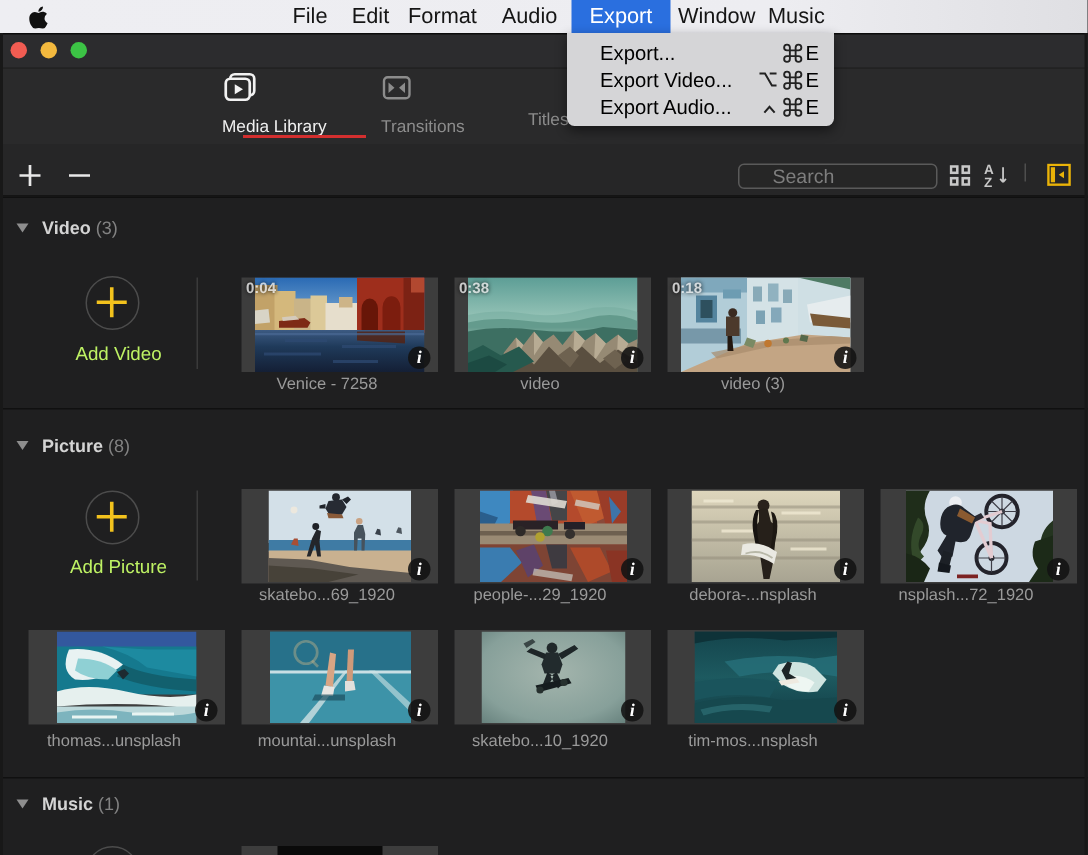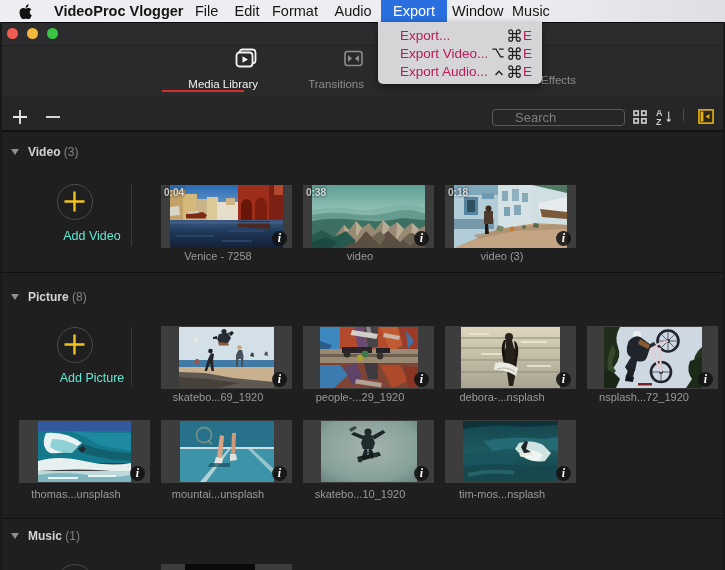--- a/index.html
+++ b/index.html
@@ -8,54 +8,53 @@
 #menubar { position:absolute; left:0; top:0; width:725px; height:22px;
   background:linear-gradient(90deg,#eeeef2 0%,#ededf1 72%,#dfdfe3 100%);
   font-size:14.5px; color:#151515; }
 #menubar .it { position:absolute; top:0; height:22px; line-height:22px; white-space:nowrap; }
 #menubar .sel { background:#2a6fdf; color:#fff; text-align:center; }
 
 #titlebar { position:absolute; left:0; top:22px; width:725px; height:23px;
   background:#2c2c2e; border-top:1px solid #0c0c0c; }
 .tl { position:absolute; top:28px; width:11px; height:11px; border-radius:50%; }
 #tabbar { position:absolute; left:0; top:45px; width:725px; height:51px; background:#2a2a2b; }
-.tab { position:absolute; top:48px; text-align:right; width:110px; }
+.tab { position:absolute; top:48px; text-align:left; width:110px; }
 .tab .lbl { font-size:11.5px; margin-top:5px; }
 #toolbar { position:absolute; left:0; top:96px; width:725px; height:35px; background:#262627; border-bottom:1px solid #141414; }
 
 .sep { position:absolute; left:0; width:725px; height:1px; background:#101010; }
 .hdr { position:absolute; left:28px; font-size:12px; font-weight:bold; color:#d4d4d4; }
 .hdr span { font-weight:normal; color:#828282; }
 .tri { position:absolute; left:11px; width:0; height:0;
   border-left:4.5px solid transparent; border-right:4.5px solid transparent; border-top:6px solid #8e8e8e; }
 .addc { position:absolute; left:57px; width:36px; height:36px; border:1.5px solid #4c4c4c; border-radius:50%; }
-.addlbl { position:absolute; left:32px; width:120px; text-align:center; font-size:12.5px; color:#5eead4; }
+.addlbl { position:absolute; left:19px; width:120px; text-align:center; font-size:12.5px; color:#bef264; }
 .vsep { position:absolute; left:131px; width:1px; background:#3a3a3a; }
 .cell { position:absolute; width:131px; height:63px; background:#3d3d3d; display:flex; align-items:center; justify-content:center; }
 .cell svg.ph { display:block; }
 .clbl { position:absolute; width:140px; text-align:center; font-size:11px; color:#9a9a9a; }
 .ibadge { position:absolute; right:5px; bottom:2px; width:15px; height:15px; border-radius:50%;
   background:rgba(18,18,18,0.88); color:#fff; font-family:"Liberation Serif",serif; font-style:italic; font-weight:bold;
   font-size:12px; text-align:center; line-height:14px; }
 .dur { position:absolute; left:3px; top:2px; font-size:10px; font-weight:bold; color:rgba(255,255,255,0.75);
   text-shadow:0 0 3px rgba(0,0,0,0.9); }
 
-#menu { position:absolute; left:378px; top:22px; width:164px; height:62px;
+#menu { position:absolute; left:378px; top:22px; width:178px; height:62px;
   background:#d5d5d7; border-radius:0 0 5px 5px; box-shadow:0 3px 8px rgba(0,0,0,0.45);
-  padding-top:4px; font-size:13.5px; color:#be185d; z-index:50; }
+  padding-top:4px; font-size:13.5px; color:#000000; z-index:50; }
 #menu .mi { height:18px; display:flex; align-items:center; padding:0 10px 0 22px; }
 #menu .mi .sc { margin-left:auto; display:flex; align-items:center; }
 </style></head>
 <body>
 
 <div id="menubar">
   <svg style="position:absolute;left:18.5px;top:3.5px;" width="13" height="15.5" viewBox="0 0 13 15.5">
       <path fill="#111" d="M10.7 8.3c0-1.9 1.55-2.85 1.62-2.9-.88-1.3-2.25-1.48-2.74-1.5-1.17-.12-2.28.69-2.87.69-.59 0-1.5-.67-2.47-.65-1.27.02-2.44.74-3.1 1.88-1.32 2.3-.34 5.7 .95 7.57.63.91 1.38 1.94 2.37 1.9.95-.04 1.31-.61 2.46-.61 1.15 0 1.47.61 2.48.59 1.02-.02 1.67-.93 2.3-1.85.72-1.06 1.02-2.09 1.04-2.14-.02-.01-2-.77-2.04-2.98zM8.84 2.7c.52-.63.88-1.51.78-2.38-.76.03-1.67.5-2.21 1.13-.48.56-.91 1.45-.79 2.3.84.07 1.69-.42 2.22-1.05z"></path>
     </svg>
-  <div class="it" style="left:54px; font-weight:bold;">VideoProc Vlogger</div>
   <div class="it" style="left:195px;">File</div>
   <div class="it" style="left:234.5px;">Edit</div>
   <div class="it" style="left:272px;">Format</div>
   <div class="it" style="left:334.5px;">Audio</div>
   <div class="it sel" style="left:381px; width:66px;">Export</div>
   <div class="it" style="left:452px;">Window</div>
   <div class="it" style="left:512px;">Music</div>
 </div>
 
 <div id="titlebar"></div>

